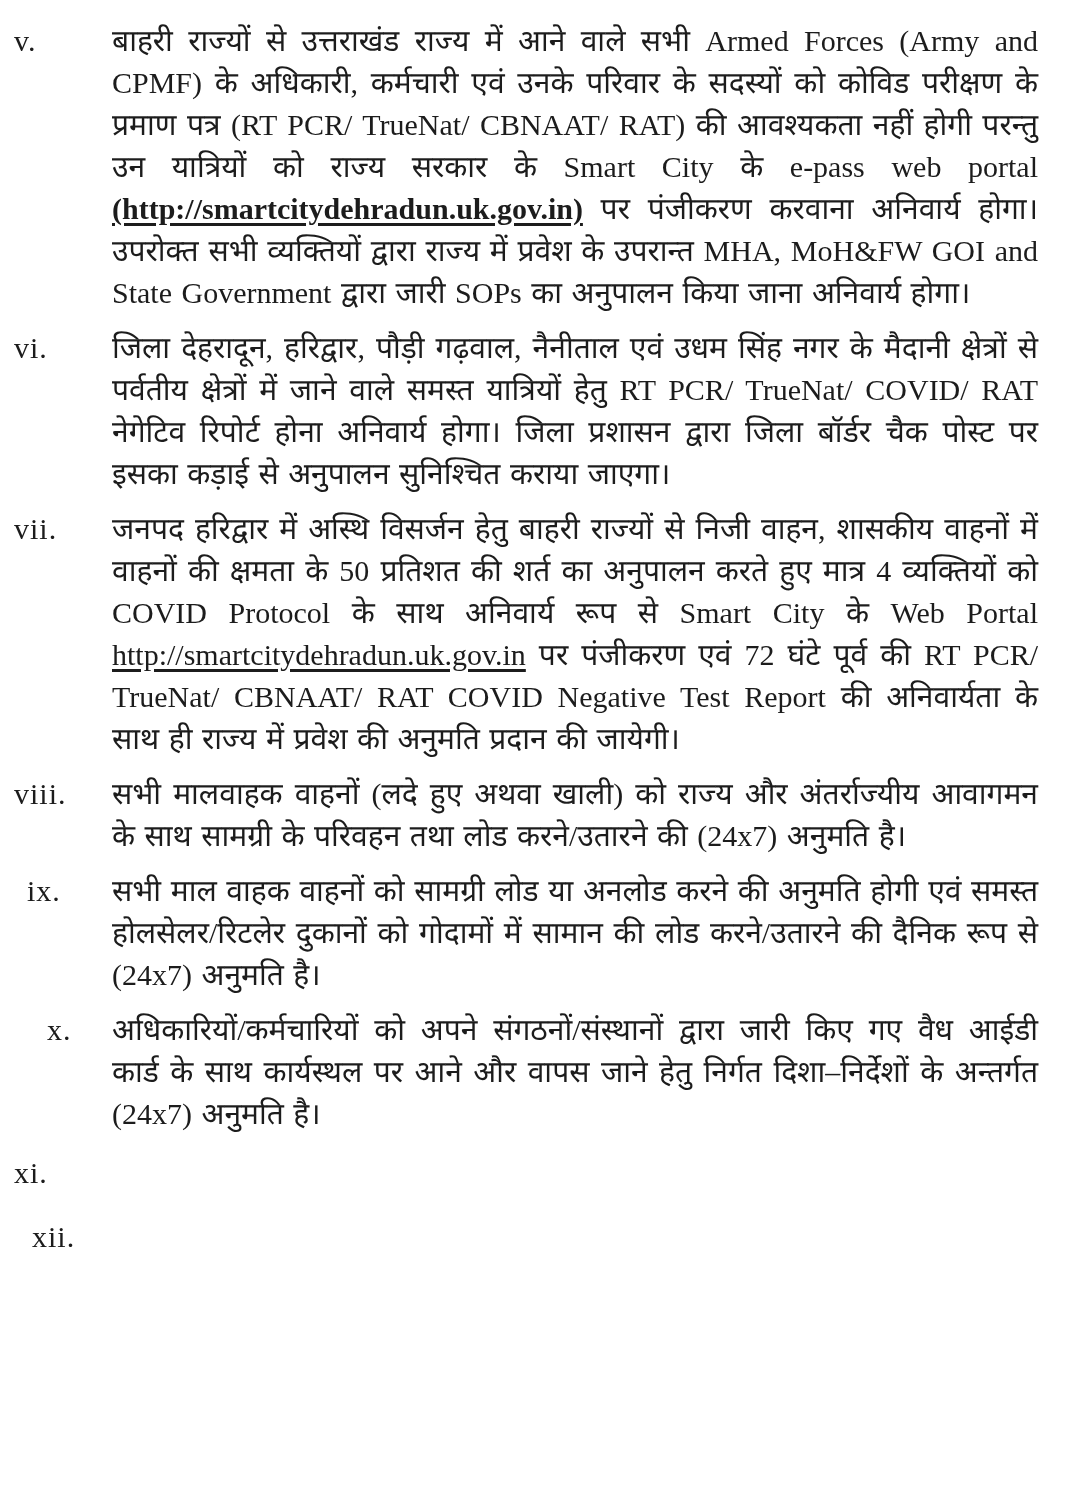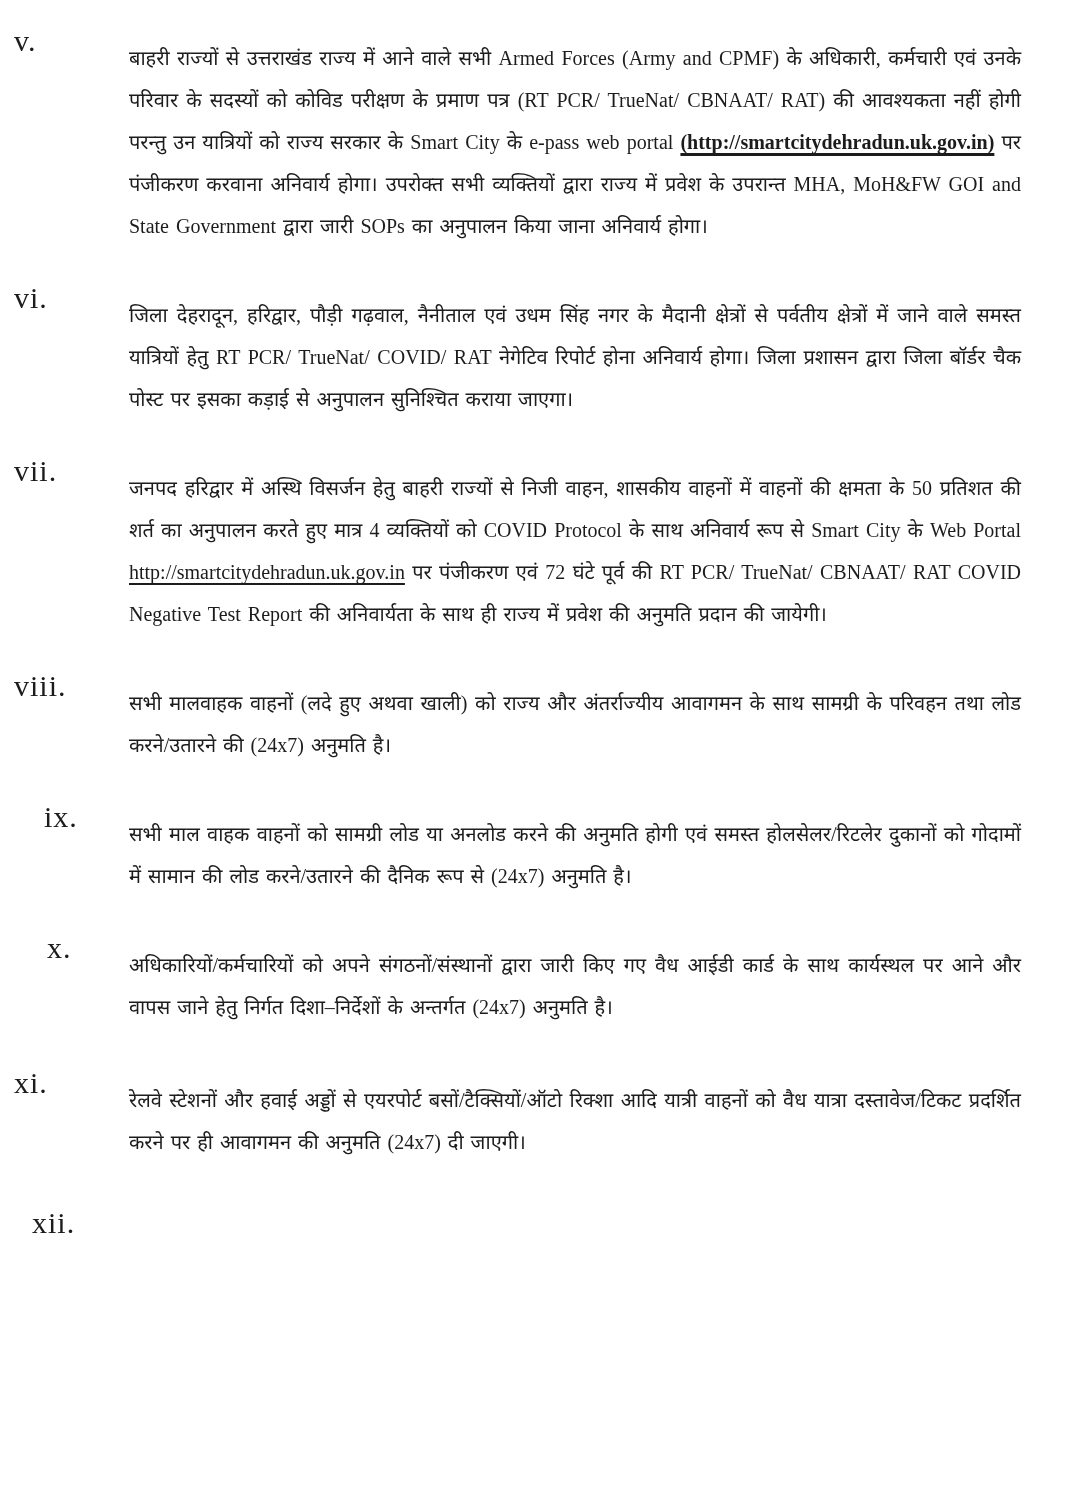--- a/index.html
+++ b/index.html
@@ -32,30 +32,30 @@
   }
   .num {
     flex: 0 0 112px;
     box-sizing: border-box;
     padding-left: 14px;
     font-size: 30px;
     line-height: 42px;
     letter-spacing: 1px;
   }
   
-  .item:nth-child(5) .num { padding-left: 44px; }
+  .item:nth-child(5) .num { padding-left: 27px; }
   .item:nth-child(6) .num { padding-left: 47px; }
   .item:nth-child(7) .num { }
   .item:nth-child(8) .num { padding-left: 32px; }
   .item:nth-child(6) { margin-bottom: 17px; }
   .item:nth-child(7) { margin-bottom: 22px; }
   .txt {
     flex: 1 1 auto;
-    margin: 17px;
-    font-size: 20px;
+    margin: 0;
+    font-size: 30px;
     line-height: 42px;
     text-align: justify;
     word-spacing: 2px;
   }
   .b {
     font-weight: bold;
   }
   .u {
     text-decoration: underline;
     text-underline-offset: 4px;
@@ -88,19 +88,18 @@
       <div class="item">
         <span class="num">ix.</span>
         <p class="txt"><span>सभी माल वाहक वाहनों को सामग्री लोड या अनलोड करने की अनुमति होगी एवं समस्त होलसेलर/रिटलेर दुकानों को गोदामों में सामान की लोड करने/उतारने की दैनिक रूप से (24x7) अनुमति है।</span></p>
       </div>
       <div class="item">
         <span class="num">x.</span>
         <p class="txt"><span>अधिकारियों/कर्मचारियों को अपने संगठनों/संस्थानों द्वारा जारी किए गए वैध आईडी कार्ड के साथ कार्यस्थल पर आने और वापस जाने हेतु निर्गत दिशा–निर्देशों के अन्तर्गत (24x7) अनुमति है।</span></p>
       </div>
       <div class="item">
         <span class="num">xi.</span>
-        <p class="txt"><span>रेलवे स्टेशनों और हवाई अड्डों से एयरपोर्ट बसों/टैक्सियों/ऑटो रिक्शा आदि यात्री वाहनों को वैध यात्रा दस्तावेज/टिकट प्रदर्शित करने पर ही आवागमन की अनुमति (24x7) दी जाएगी।</span></p>
       </div>
       <div class="item">
         <span class="num">xii.</span>
       </div>
     </div>
 </div>
 
 </body></html>

